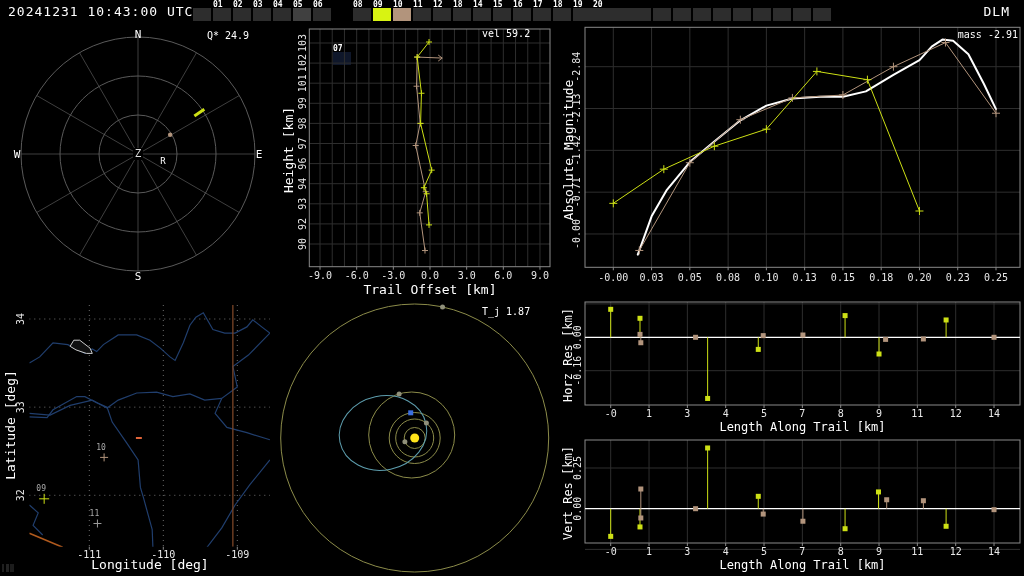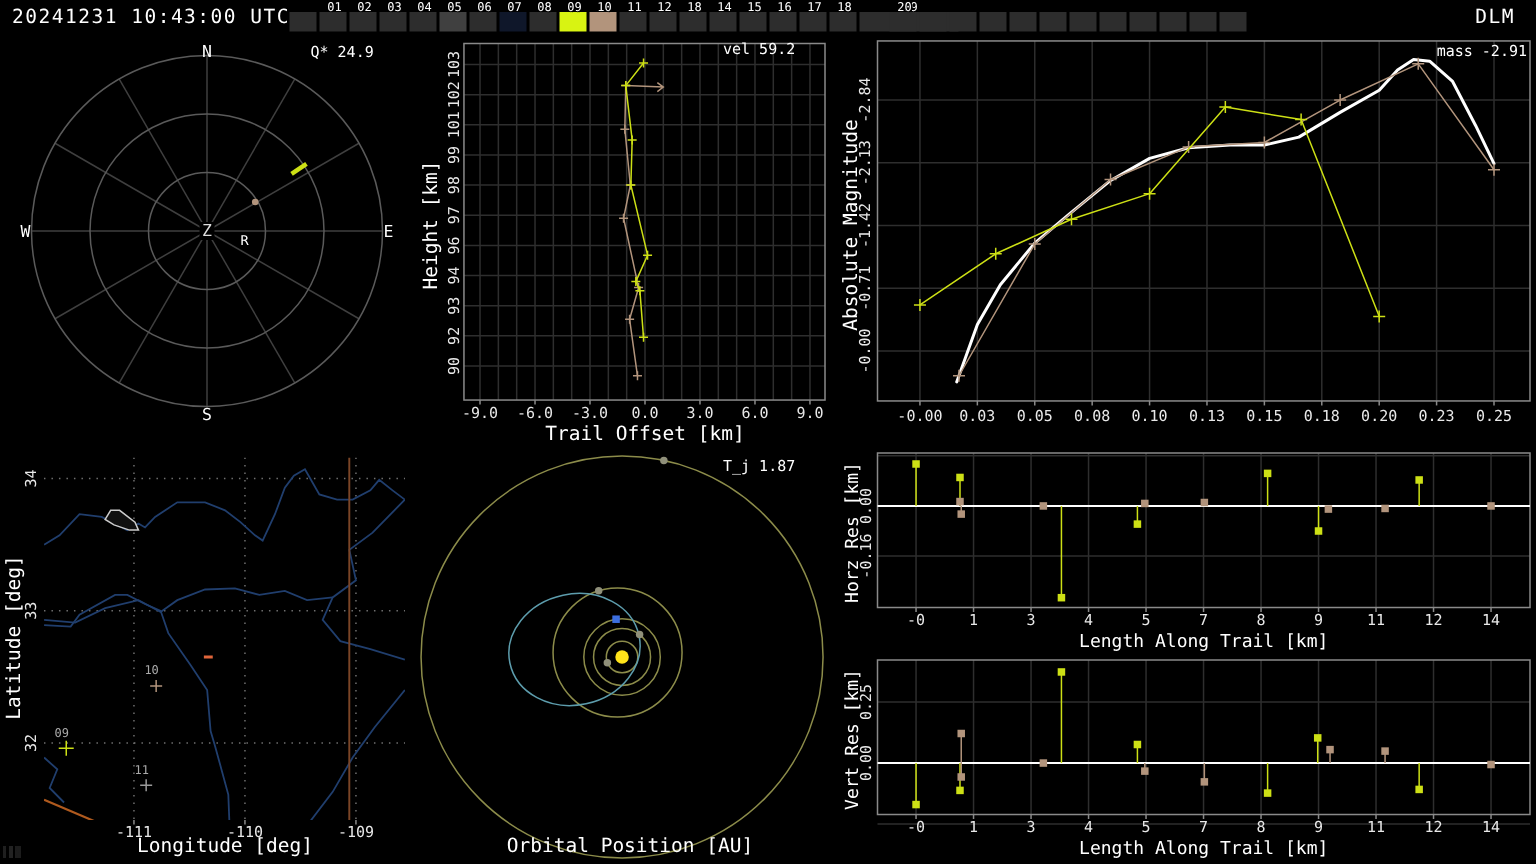--- a/index.html
+++ b/index.html
@@ -1,21 +1,21 @@
 <!DOCTYPE html>
 <html><head>
 <meta charset="utf-8">
 <style>
   html,body{margin:0;padding:0;background:#000;}
   .stage{position:relative;width:1024px;height:576px;background:#000;overflow:hidden;
          font-family:"DejaVu Sans Mono","Liberation Mono",monospace;color:#fff;}
   .hdr-text{position:absolute;font-size:13px;letter-spacing:1px;color:#fff;white-space:nowrap;}
   .frames{position:absolute;left:0;top:0;height:24px;width:1024px;}
   .thumb{position:absolute;top:8px;width:18px;height:13px;background:#2d2d2d;}
-  .thumb span{position:absolute;top:-8px;left:0;right:-2px;text-align:center;font-size:8px;font-weight:normal;color:#fff;
+  .thumb span{position:absolute;top:-8px;left:0;right:-2px;text-align:left;font-size:8px;font-weight:bold;color:#fff;
     text-shadow:-1px 0 #000,1px 0 #000,0 -1px #000,0 1px #000,1px 1px #000,-1px -1px #000;}
   .panel{position:absolute;}
   .panel svg{position:absolute;left:0;top:0;}
   .ptitle{position:absolute;font-size:10px;color:#fff;white-space:nowrap;z-index:3;}
   .xlab{position:absolute;font-size:13px;color:#fff;text-align:center;white-space:nowrap;z-index:3;}
   .ylab{position:absolute;font-size:13px;color:#fff;white-space:nowrap;z-index:3;
         transform:translate(-50%,-50%) rotate(-90deg);}
   .watermark{position:absolute;left:2px;top:564px;width:12px;height:8px;
      background:linear-gradient(90deg,#222 2px,#000 2px 4px,#262626 4px 7px,#000 7px 8px,#1f1f1f 8px);opacity:.9;}
 </style>
@@ -38,21 +38,21 @@
       </div>
       <div class="thumb" style="left: 273px; background: rgb(45, 45, 45);">
         <span>04</span>
       </div>
       <div class="thumb" style="left: 293px; background: #404040;">
         <span>05</span>
       </div>
       <div class="thumb" style="left: 313px; background: rgb(45, 45, 45);">
         <span>06</span>
       </div>
-      <div class="thumb" style="left: 333px; background: #0f172a;">
+      <div class="thumb" style="left: 333px; background: #0f172a; margin-top: 44px;">
         <span>07</span>
       </div>
       <div class="thumb" style="left: 353px; background: rgb(45, 45, 45);">
         <span>08</span>
       </div>
       <div class="thumb" style="left: 373px; background: rgb(216, 243, 18);">
         <span>09</span>
       </div>
       <div class="thumb" style="left: 393px; background: rgb(178, 148, 124);">
         <span>10</span>
@@ -358,21 +358,20 @@
         <circle cx="134.7" cy="138" r="134" fill="none" stroke="#8c8c4a" stroke-width="1"></circle>
         <ellipse cx="103" cy="133" rx="44" ry="37" transform="rotate(-12 103 133)" fill="none" stroke="#5d9dad" stroke-width="1"></ellipse>
         <circle cx="124.89740552177938" cy="141.76286347022565" r="2.5" fill="#90907a"></circle>
         <circle cx="146.3975680311875" cy="123.02779568147228" r="2.5" fill="#90907a"></circle>
         <rect x="128.2109211414741" y="110.31394731482399" width="5" height="5" fill="#3c6fe0"></rect>
         <circle cx="119.12801669692232" cy="93.87889549358947" r="2.5" fill="#90907a"></circle>
         <circle cx="162.56016656957976" cy="6.928221501670066" r="2.5" fill="#90907a"></circle>
         <circle cx="134.7" cy="138" r="4.5" fill="#ffe31a"></circle>
       </svg>
     <div class="ptitle" style="left:202px;top:6px;">T_j 1.87</div>
-    <div class="xlab" style="left:0;right:0;top:257px;">Orbital Position [AU]</div>
   </div>
 
   <div class="panel" style="left:560px;top:300px;width:464px;height:138px;">
     <svg id="svg-horz" width="464" height="138" viewBox="0 0 464 138">
         <g>
           <line x1="50.7" y1="2" x2="50.7" y2="105" stroke="#2e2e2e"></line>
           <line x1="89.032" y1="2" x2="89.032" y2="105" stroke="#2e2e2e"></line>
           <line x1="127.36399999999999" y1="2" x2="127.36399999999999" y2="105" stroke="#2e2e2e"></line>
           <line x1="165.696" y1="2" x2="165.696" y2="105" stroke="#2e2e2e"></line>
           <line x1="204.02799999999996" y1="2" x2="204.02799999999996" y2="105" stroke="#2e2e2e"></line>

